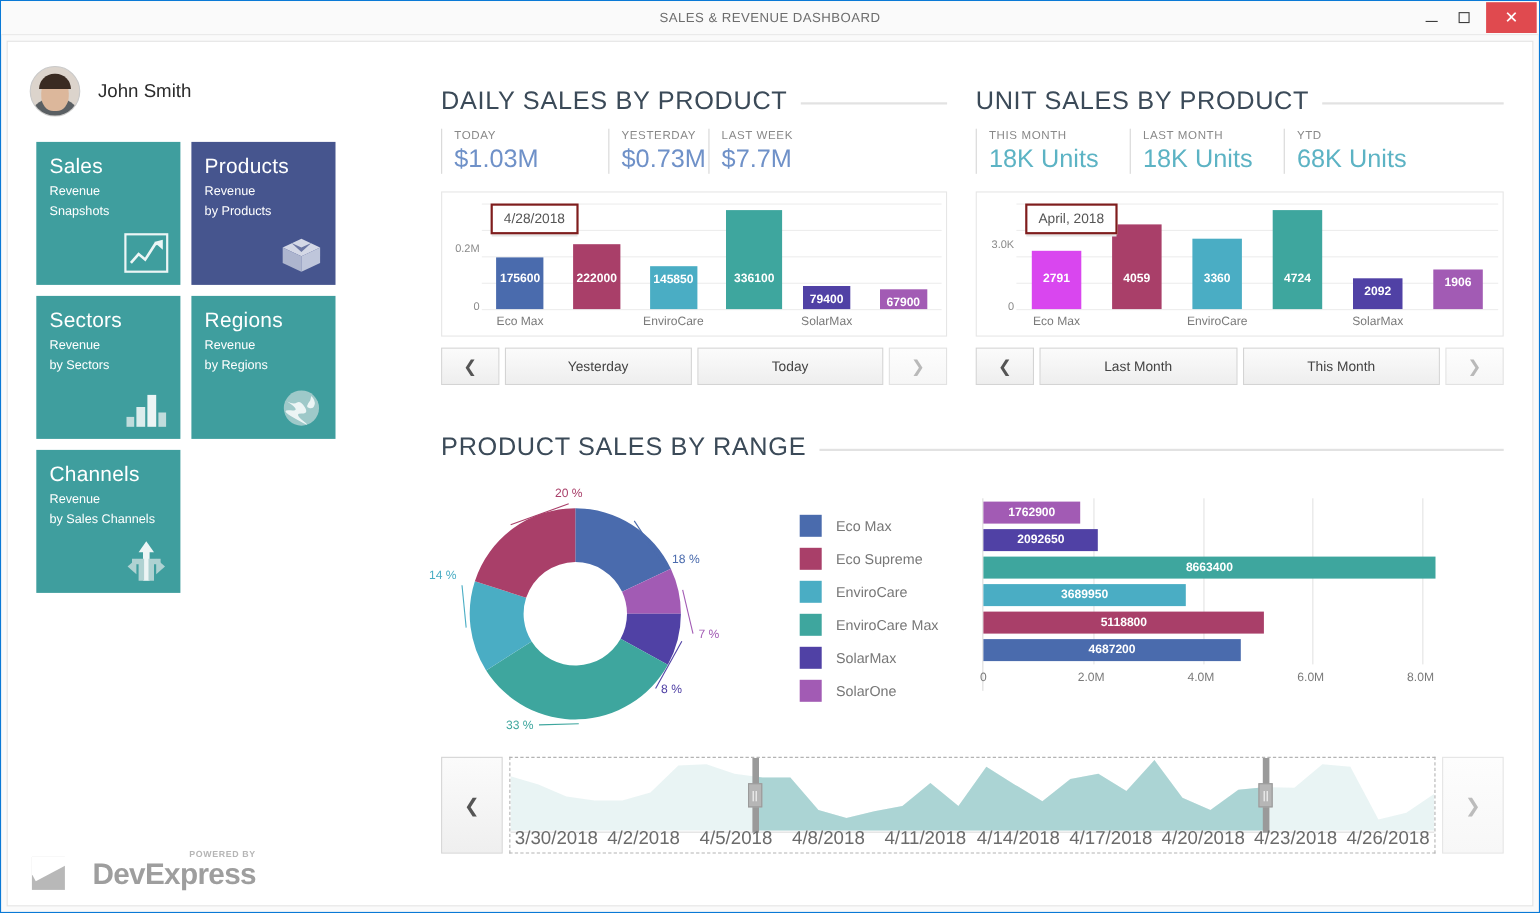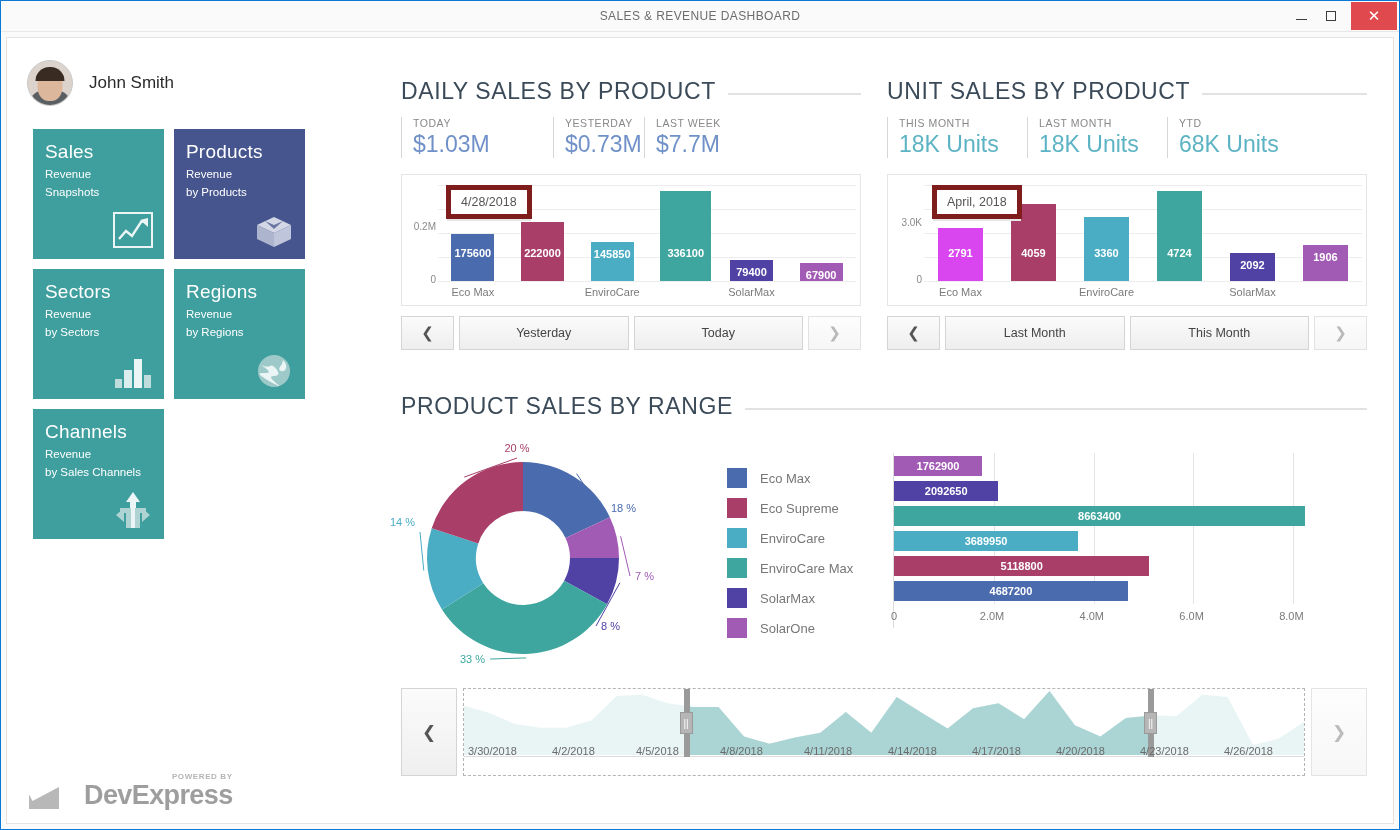--- a/index.html
+++ b/index.html
@@ -95,21 +95,21 @@
   .gridline { position: absolute; left: 0; right: 0; height: 1px; background: #ededed; }
   .bar { position: absolute; bottom: 0; }
   .bar .blab {
     position: absolute; left: 0; right: 0; top: 6px; text-align: center;
     font-size: 11px; color: #fff; font-weight: 600;
   }
   .catlab {
     position: absolute; font-size: 11px; color: #7a7a7a; text-align: center;
   }
   .datebadge {
-    position: absolute; border: 5px solid #7f1d1d; background: #fff;
+    position: absolute; border: 2px solid #7f1d1d; background: #fff;
     font-size: 12.5px; color: #555; padding: 5px 10px;
     box-shadow: 0 3px 0 -1px #e6e6e6;
   }
 
   
   .navrow { display: flex; gap: 5px; margin-top: 10px; }
   .nbtn {
     height: 34px; background: linear-gradient(#fbfbfb,#eeeeee);
     border: 1px solid #d4d4d4; display: flex; align-items: center; justify-content: center;
     font-size: 12.5px; color: #444; cursor: default;
@@ -146,21 +146,21 @@
   .rangebox {
     position: relative; flex: 1; border: 1px dashed #b4b4b4; background: #fff; overflow: hidden;
   }
   .rs-thumb { position: absolute; top: 0; bottom: 0; width: 6px; background: #9a9a9a; }
   .rs-thumb .grip {
     position:absolute; left:-4px; top: 50%; transform: translateY(-50%);
     width: 13px; height: 22px; background: #b6b6b6; border: 1px solid #9a9a9a;
     display:flex; align-items:center; justify-content:center; color:#fff; font-size:10px;
   }
   .rs-date {
-    position: absolute; bottom: 18px; font-size: 11px; color: #6b6b6b; white-space: nowrap;
+    position: absolute; bottom: 3px; font-size: 17px; color: #6b6b6b; white-space: nowrap;
   }
   .rs-axisline { position:absolute; left:0; right:0; bottom: 18px; height:1px; background:#dcdcdc;}
 
   
   .logo { position: absolute; left: 22px; bottom: 14px; display: flex; align-items: flex-end; }
   .logo .mark {
     width: 30px; height: 30px; background: #b8b8b8; position: relative; overflow: hidden; flex:none;
   }
   .logo .mark:after {
     content:""; position:absolute; left:-4px; top:-8px; width: 40px; height: 22px;

